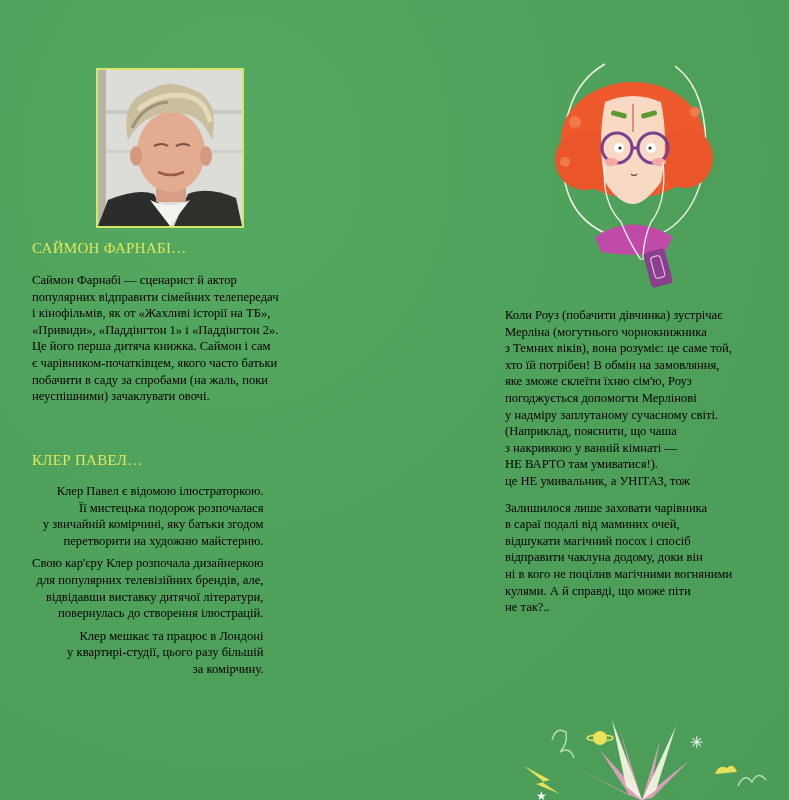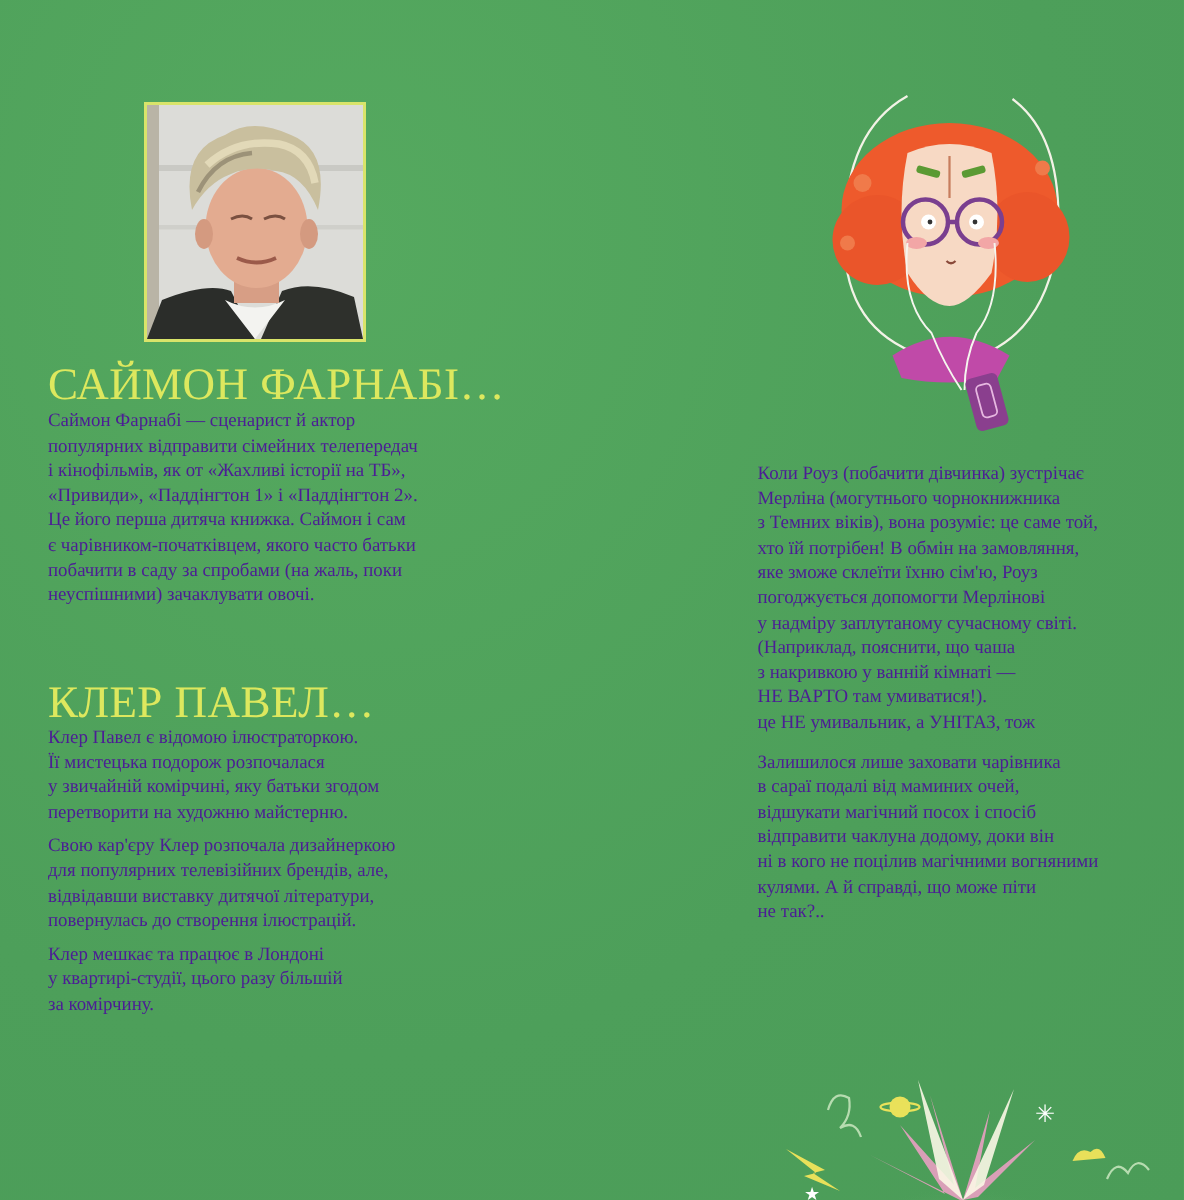--- a/index.html
+++ b/index.html
@@ -11,25 +11,25 @@
     color: #f1f3e6;
   }
   .abs { position: absolute; }
   .photo {
     left: 96px; top: 68px; width: 148px; height: 160px;
     border: 2px solid #d9e46a; box-sizing: border-box; overflow: hidden;
     background: linear-gradient(180deg, #e6e6e2 0%, #d9d9d5 100%);
   }
   .heading {
     font-family: "Liberation Serif", "DejaVu Serif", serif;
-    color: #dde85e; font-size: 30px; letter-spacing: 0.3px; margin: 0;
+    color: #dde85e; font-size: 15px; letter-spacing: 0.3px; margin: 0;
     font-weight: normal; white-space: nowrap;
   }
   .para {
-    font-size: 12.6px; line-height: 16.6px; margin: 0; color: #4c1d95;
+    font-size: 12.6px; line-height: 16.6px; margin: 0; color: #000000;
     white-space: nowrap;
   }
   .para span { display: block; }
   .col-left { left: 32px; }
   .col-right { left: 505px; }
   .girl { left: 545px; top: 62px; width: 175px; height: 230px; }
   .burst { left: 500px; top: 700px; width: 289px; height: 100px; }
 </style>
 </head>
 <body>
@@ -72,21 +72,21 @@
   <p class="para" style="">
     <span>Це його перша дитяча книжка. Саймон і сам</span>
     <span>є чарівником-початківцем, якого часто батьки</span>
     <span>побачити в саду за спробами (на жаль, поки</span>
     <span>неуспішними) зачаклувати овочі.</span>
   </p>
 </div>
 
 <h2 class="abs heading col-left" style="top:452px;">КЛЕР ПАВЕЛ…</h2>
 
-<div class="abs col-left" style="top:483px;">
+<div class="abs col-left" style="top:483px;text-align:right;">
   <p class="para">
     <span>Клер Павел є відомою ілюстраторкою.</span>
     <span>Її мистецька подорож розпочалася</span>
     <span>у звичайній комірчині, яку батьки згодом</span>
     <span>перетворити на художню майстерню.</span>
   </p>
   <p class="para" style="margin-top:6px;">
     <span>Свою кар'єру Клер розпочала дизайнеркою</span>
     <span>для популярних телевізійних брендів, але,</span>
     <span>відвідавши виставку дитячої літератури,</span>

